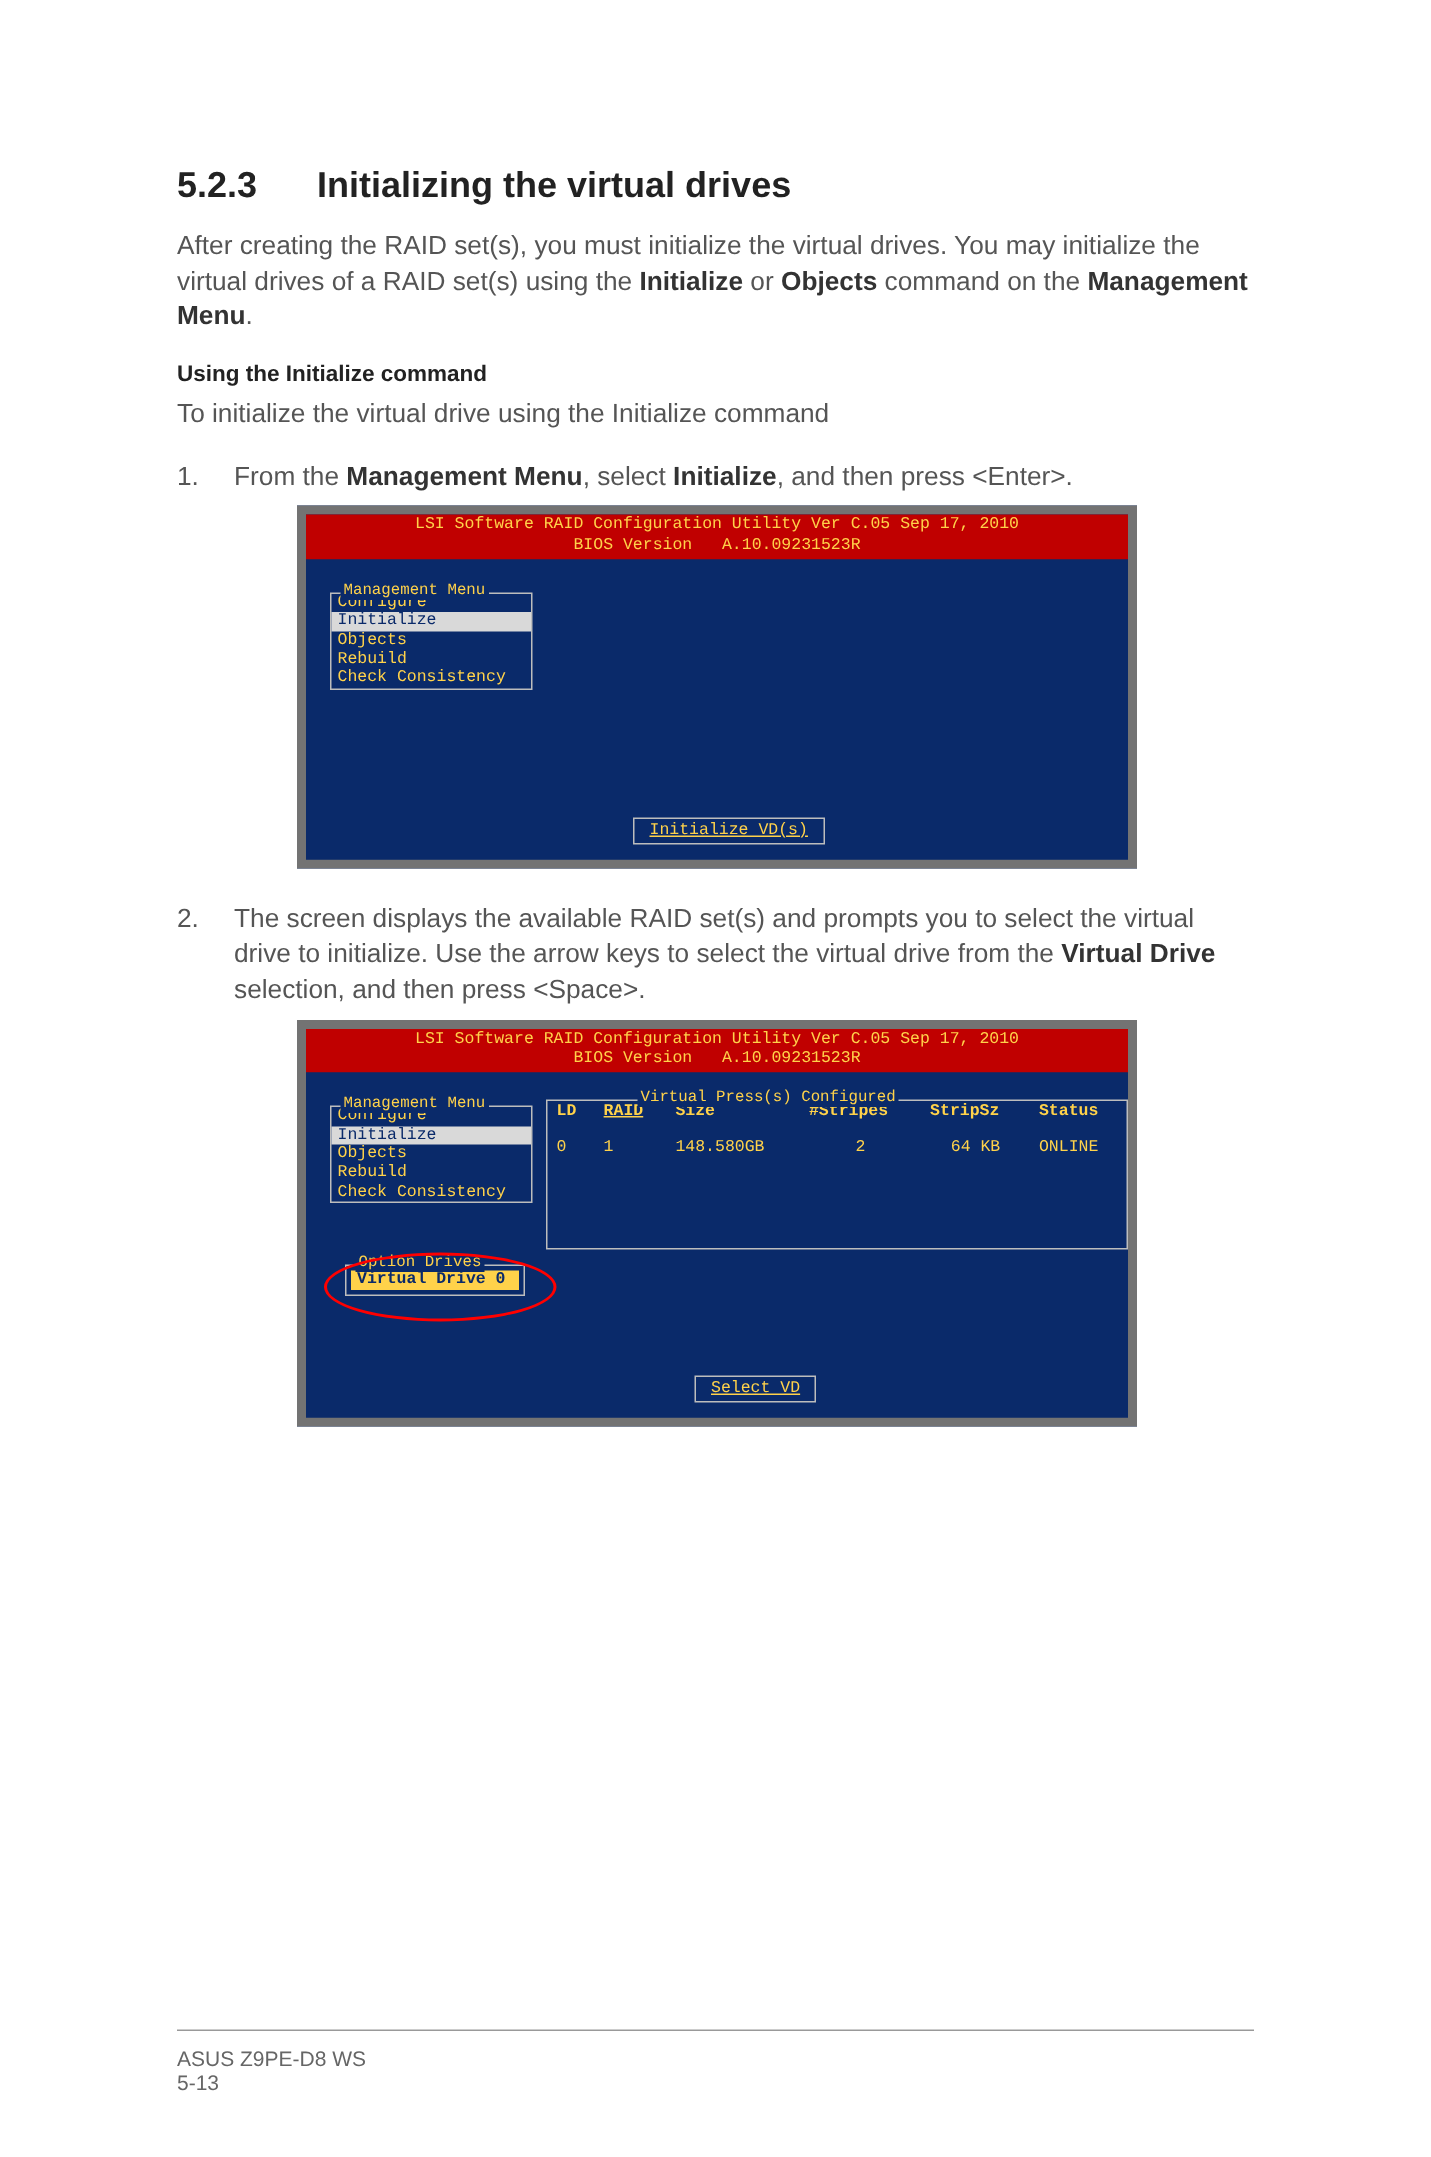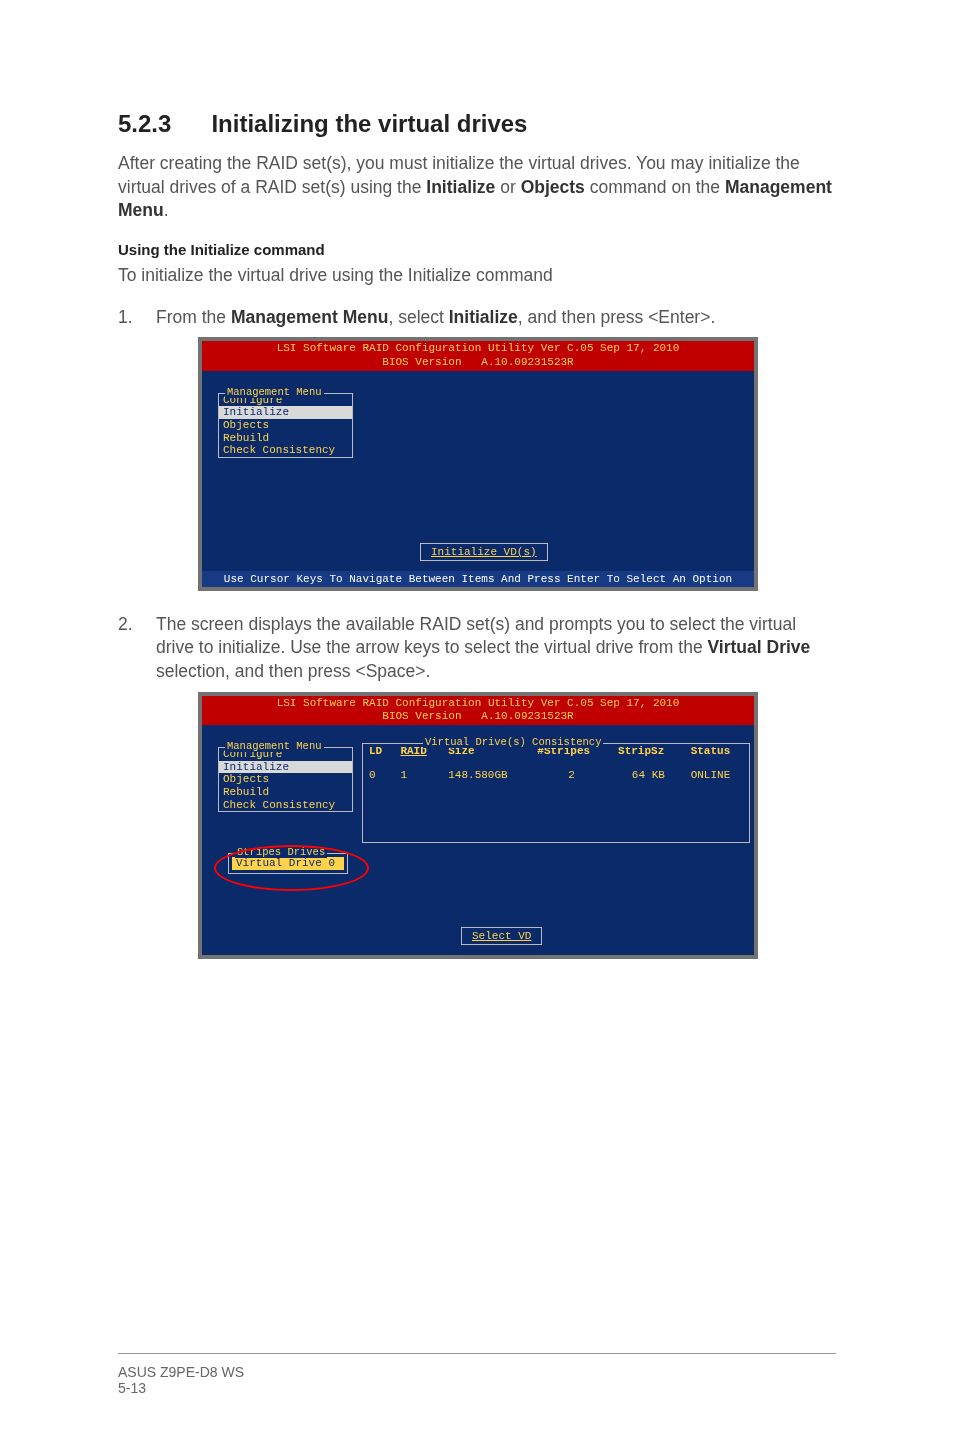--- a/index.html
+++ b/index.html
@@ -38,21 +38,21 @@
     line-height: 1.35;
   }
   .step-num { width: 38px; flex: 0 0 38px; }
   .step-txt { flex: 1; }
   b.doc { font-weight: bold; color: #333; }
 
   
   .bios-outer {
     width: 560px;
     margin: 6px 0 22px 80px;
-    border: 4px solid #737373;
+    border: 6px solid #737373;
     font-family: "Courier New", monospace;
     font-size: 11px;
     background: #0a2a6a;
     color: #fff;
   }
   .bios-title {
     background: #c00000;
     color: #ffd24a;
     text-align: center;
     padding: 1px 4px;
@@ -79,21 +79,21 @@
     white-space: nowrap;
     font-size: 10.5px;
   }
   .menu-item {
     padding: 0 4px;
     color: #ffd24a;
     white-space: nowrap;
     line-height: 1.15;
   }
   .menu-item.hl { background: #d9d9d9; color: #0a2a6a; }
-  .menu-item.sel { background: #ffd24a; color: #0a2a6a; }
+  .menu-item.sel { background: #ffd24a; color: #0a2a6a; font-weight: bold; }
   .prompt-box {
     position: absolute;
     border: 1px solid #bdbdbd;
     color: #ffd24a;
     padding: 2px 10px;
     text-decoration: underline;
   }
   .bios-legend {
     background: #163a83;
     color: #fff;
@@ -154,37 +154,36 @@
     <div class="menu-frame" style="top:22px; left:16px; width:135px;">
       <div class="legend">Management Menu</div>
       <div class="menu-item">Configure</div>
       <div class="menu-item hl">Initialize</div>
       <div class="menu-item">Objects</div>
       <div class="menu-item">Rebuild</div>
       <div class="menu-item">Check Consistency</div>
     </div>
     <div class="prompt-box" style="bottom:10px; left:218px;">Initialize VD(s)</div>
   </div>
-  <div class="bios-legend">Use Cursor Keys To Navigate Between Items And Press Enter To Select An Option</div>
 </div>
 
 <div class="step-row">
   <div class="step-num">2.</div>
   <div class="step-txt">
     <span>The screen displays the available RAID set(s) and prompts you to select the virtual drive to initialize. Use the arrow keys to select the virtual drive from the </span><b class="doc">Virtual Drive</b><span> selection, and then press &lt;Space&gt;.</span>
   </div>
 </div>
 
 <div class="bios-outer">
   <div class="bios-title"><span>LSI Software RAID Configuration Utility Ver C.05 Sep 17, 2010</span>
 <span>BIOS Version   A.10.09231523R</span></div>
   <div class="bios-body tall">
 
     <div class="group-frame" style="top:18px; left:160px; width:388px; height:100px;">
-      <div class="legend" style="left:60px;">Virtual Drive(s) Consistency</div>
+      <div class="legend" style="left:60px;">Virtual Press(s) Configured</div>
       <table style="width:100%; border-collapse:collapse; font-family:inherit; font-size:11px;">
         <tbody>
             <tr class="vd-header">
           <td style="padding:1px 6px;">LD</td>
           <td style="padding:1px 6px;text-decoration:underline;">RAID</td>
           <td style="padding:1px 6px;">Size</td>
           <td style="padding:1px 6px;">#Stripes</td>
           <td style="padding:1px 6px;">StripSz</td>
           <td style="padding:1px 6px;">Status</td>
         </tr>
@@ -206,21 +205,21 @@
     <div class="menu-frame" style="top:22px; left:16px; width:135px;">
       <div class="legend">Management Menu</div>
       <div class="menu-item">Configure</div>
       <div class="menu-item hl">Initialize</div>
       <div class="menu-item">Objects</div>
       <div class="menu-item">Rebuild</div>
       <div class="menu-item">Check Consistency</div>
     </div>
 
     <div class="menu-frame" style="top:128px; left:26px; width:120px;">
-      <div class="legend">Stripes Drives</div>
+      <div class="legend">Option Drives</div>
       <div class="menu-item sel" style="margin:3px;">Virtual Drive 0</div>
     </div>
     <div class="ellipse" style="top:120px; left:12px; width:155px; height:46px;"></div>
 
     <div class="prompt-box" style="bottom:10px; left:259px;">Select VD</div>
   </div>
 </div>
 
 <div class="footer">
   <span>ASUS Z9PE-D8 WS</span>

